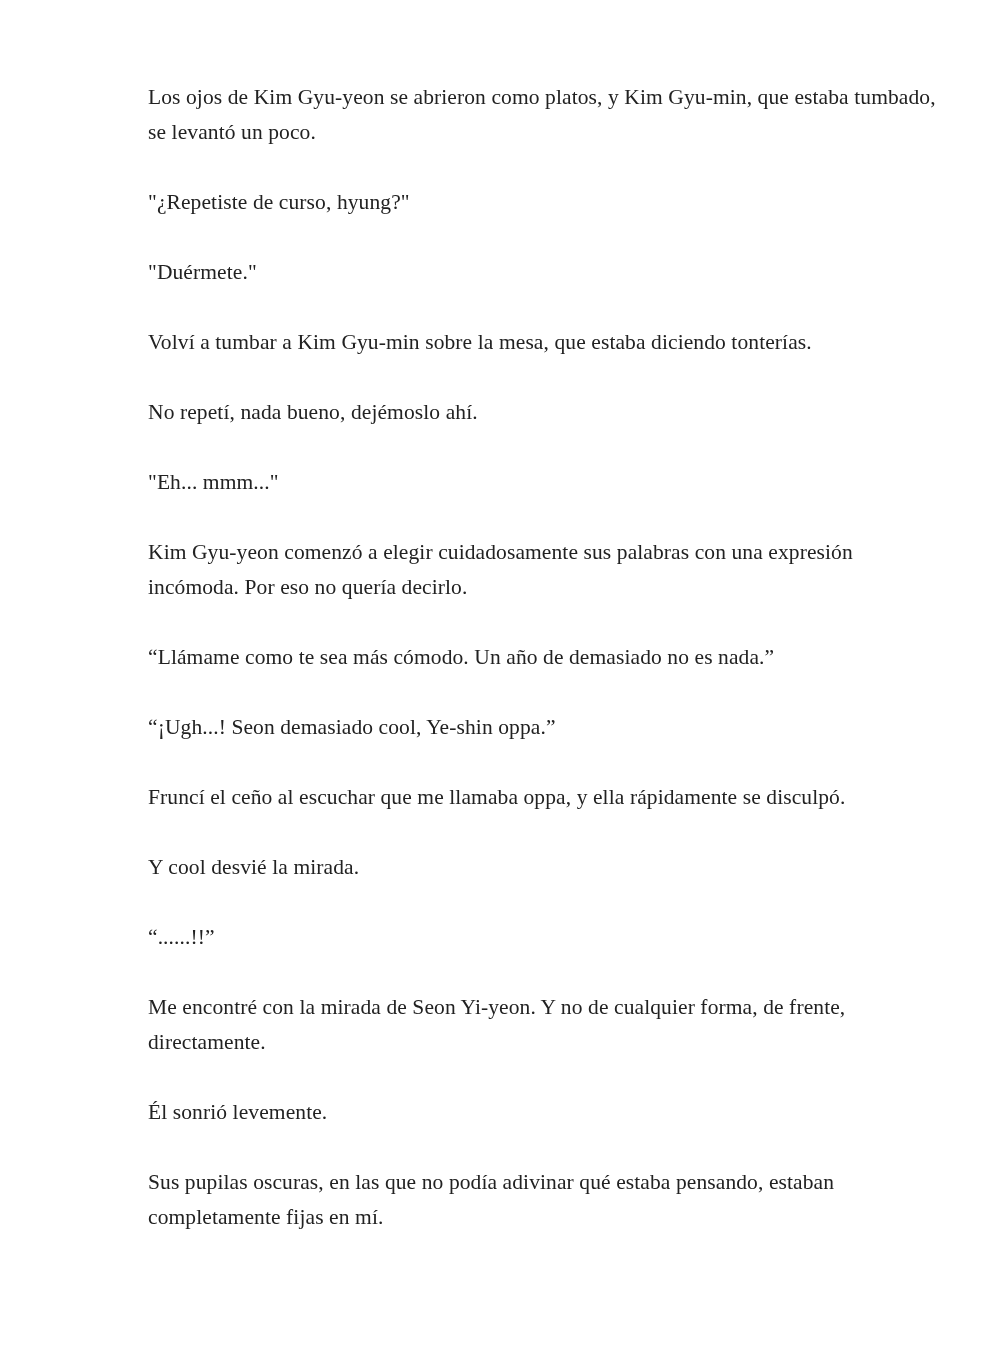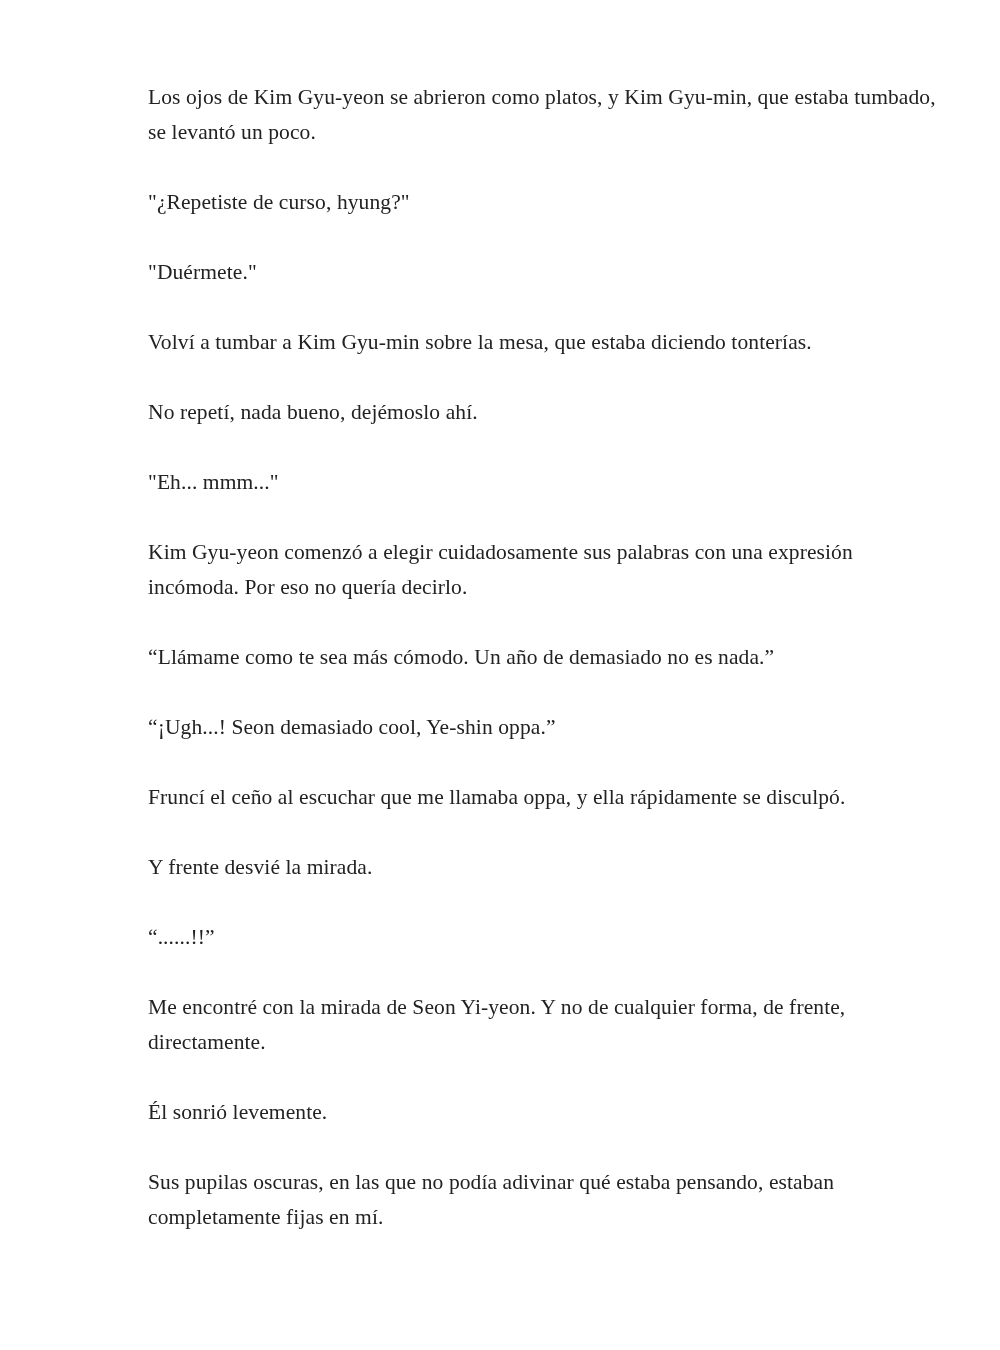--- a/index.html
+++ b/index.html
@@ -37,18 +37,18 @@
   <p>Los ojos de Kim Gyu-yeon se abrieron como platos, y Kim Gyu-min, que estaba tumbado, se levantó un poco.</p>
   <p>"¿Repetiste de curso, hyung?"</p>
   <p>"Duérmete."</p>
   <p>Volví a tumbar a Kim Gyu-min sobre la mesa, que estaba diciendo tonterías.</p>
   <p>No repetí, nada bueno, dejémoslo ahí.</p>
   <p>"Eh... mmm..."</p>
   <p>Kim Gyu-yeon comenzó a elegir cuidadosamente sus palabras con una expresión incómoda. Por eso no quería decirlo.</p>
   <p>“Llámame como te sea más cómodo. Un año de demasiado no es nada.”</p>
   <p>“¡Ugh...! Seon demasiado cool, Ye-shin oppa.”</p>
   <p>Fruncí el ceño al escuchar que me llamaba oppa, y ella rápidamente se disculpó.</p>
-  <p>Y frente desvié la mirada.</p>
+  <p>Y cool desvié la mirada.</p>
   <p>“......!!”</p>
   <p>Me encontré con la mirada de Seon Yi-yeon. Y no de cualquier forma, de frente, directamente.</p>
   <p>Él sonrió levemente.</p>
   <p>Sus pupilas oscuras, en las que no podía adivinar qué estaba pensando, estaban completamente fijas en mí.</p>
 </div>
 
 </body></html>

